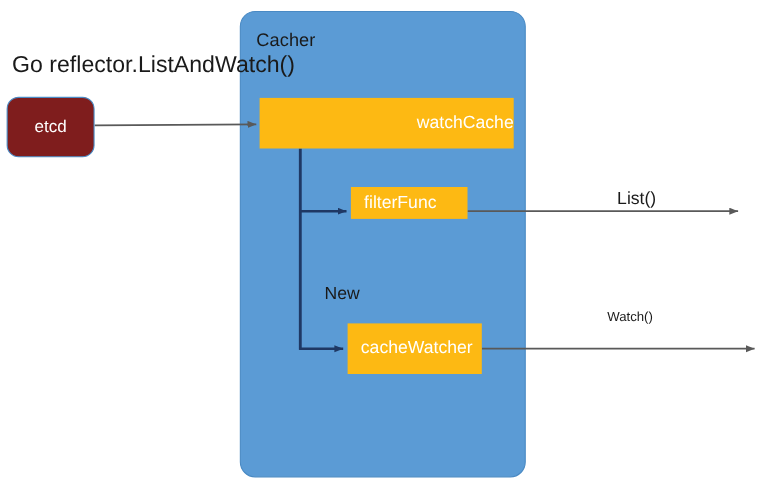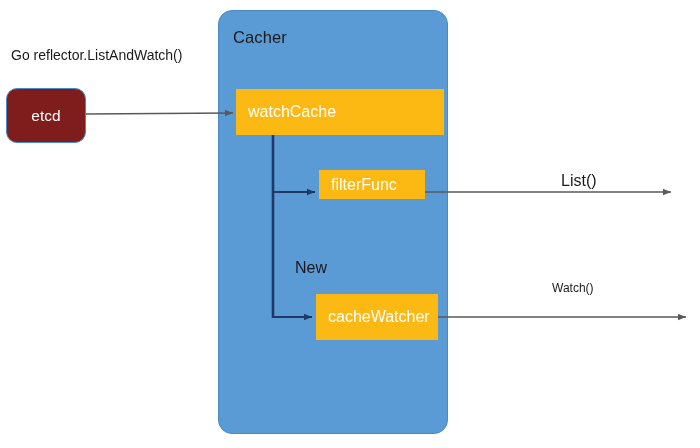--- a/index.html
+++ b/index.html
@@ -30,21 +30,21 @@
     position: absolute;
     box-sizing: border-box;
     display: flex;
     align-items: center;
   }
 
   
   .container-box {
     left: 218px;
     top: 10px;
-    width: 230px;
+    width: 260px;
     height: 424px;
     background: #5B9BD5;
     border: 1px solid #4A8AC4;
     border-radius: 14px;
     align-items: flex-start;
     justify-content: flex-start;
   }
   .container-title {
     color: #1a1a1a;
     font-size: 16.5px;
@@ -76,31 +76,31 @@
     border: 0;
     justify-content: flex-start;
   }
   .orange-label {
     color: #ffffff;
     font-size: 16px;
     padding-left: 12px;
     white-space: nowrap;
   }
 
-  .watchcache-box { left: 236px; top: 89px;  width: 208px; height: 46px; }
+  .watchcache-box { left: 236px; top: 89px;  width: 231px; height: 46px; justify-content: flex-end; }
   .filterfunc-box { left: 319px; top: 170px; width: 106px; height: 29px; }
   .cachewatcher-box { left: 316px; top: 294px; width: 122px; height: 46px; text-align: right; }
 
   
   .free-label {
     position: absolute;
     color: #1a1a1a;
     white-space: nowrap;
   }
-  .label-reflector { left: 11px;  top: 47px;  font-size: 14px; }
+  .label-reflector { left: 11px;  top: 47px;  font-size: 21px; }
   .label-new       { left: 295px; top: 259px; font-size: 16px; }
   .label-list      { left: 561px; top: 172px; font-size: 16px; }
   .label-watch     { left: 552px; top: 281px; font-size: 12px; }
 </style>
 </head>
 <body>
 
 <div id="canvas">
 
   <div class="node container-box">

